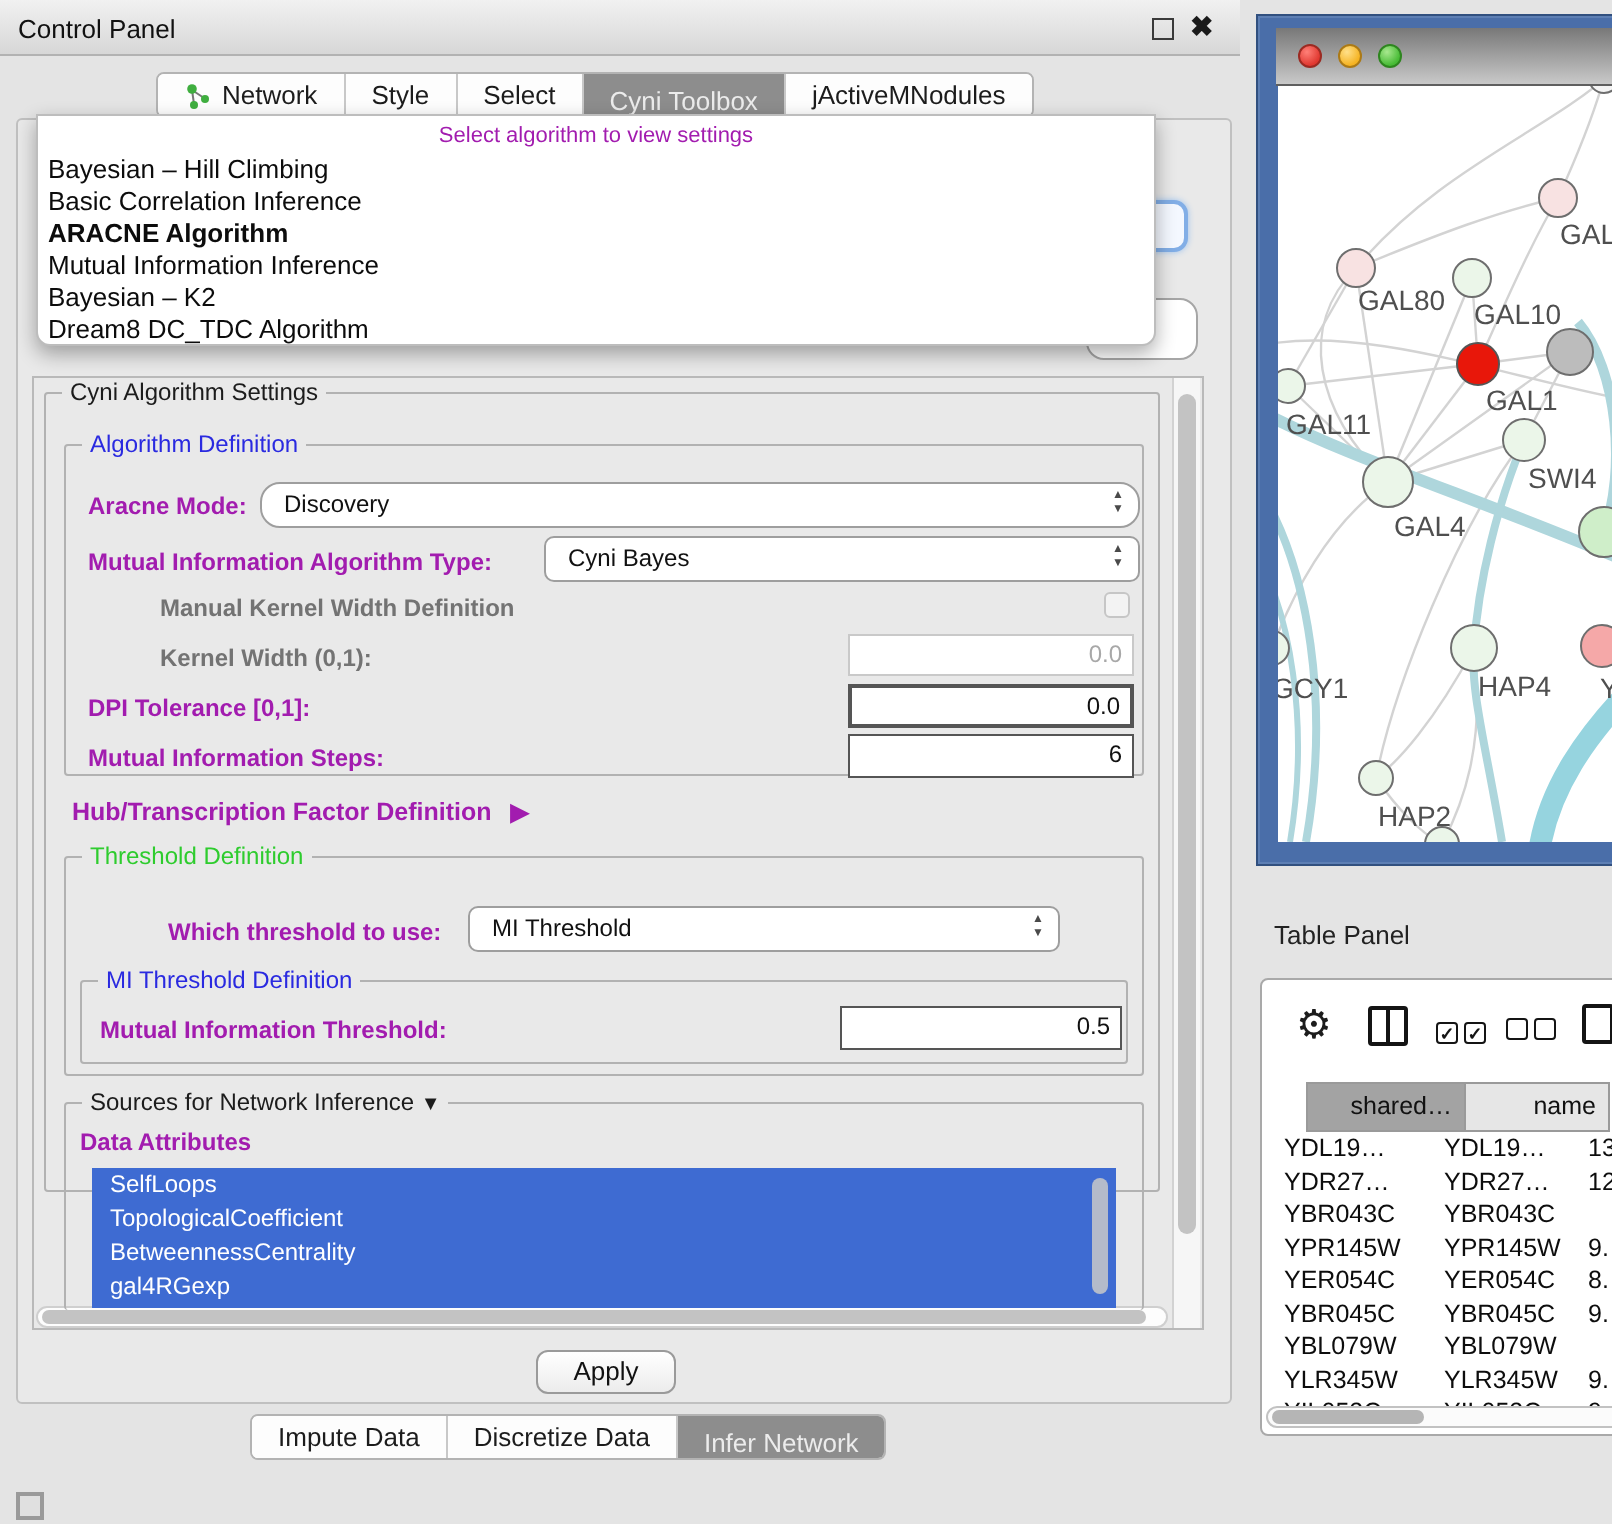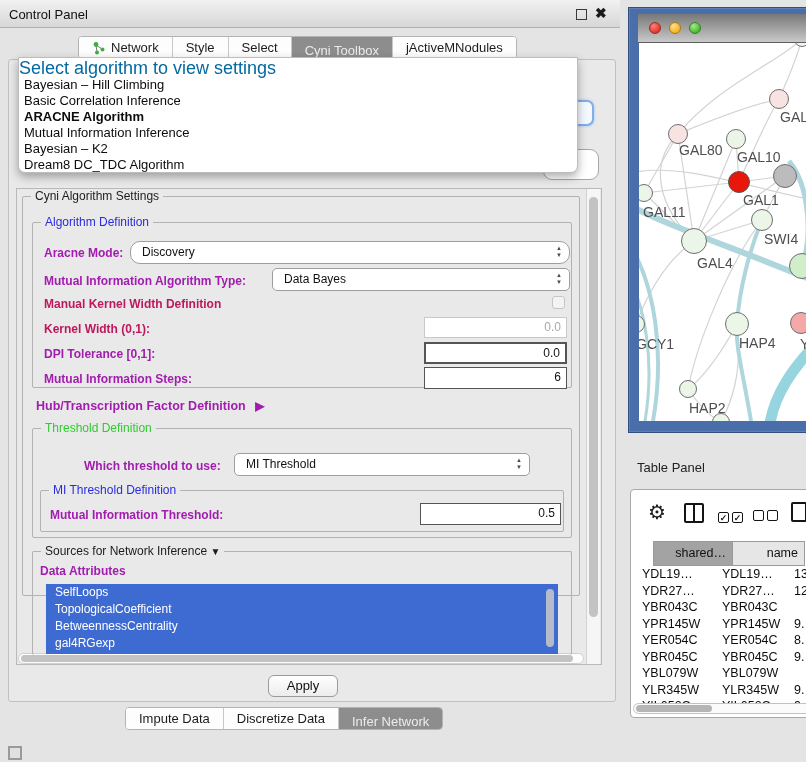--- a/index.html
+++ b/index.html
@@ -27,42 +27,42 @@
   
   .combo-remnant1 { position:absolute; left:566px; top:100px; width:28px; height:26px;
     background:#f4f8ff; border:2px solid #82aee6; border-radius:7px; box-shadow:0 0 3px #9cc2ee; }
   .combo-remnant2 { position:absolute; left:543px; top:149px; width:56px; height:31px;
     background:#fff; border:1px solid #a6a6a6; border-radius:9px; }
 
   
   .popup { position:absolute; left:18px; top:57px; width:560px; height:116px; background:#fff;
     border:1px solid #bdbdbd; border-radius:0 0 7px 7px; box-shadow:0 4px 10px rgba(0,0,0,0.32);
     z-index:60; padding-top:1px; }
-  .popup-placeholder { text-align:left; color:#0369a1; font-size:18px; height:18px; line-height:18px; }
+  .popup-placeholder { text-align:center; color:#a21caf; font-size:11px; height:18px; line-height:18px; }
   .popup-item { font-size:13px; color:#0c0c0c; height:16px; line-height:16px; padding-left:5px; }
   .popup-item.bold { font-weight:bold; }
 
   
   .settings { position:absolute; left:16px; top:188px; width:586px; height:477px;
     border:1px solid #b9b9b9; background:#e9e9e9; }
   .vscroll { position:absolute; left:586px; top:189px; width:14px; height:475px;
     background:#f6f6f6; border-left:1px solid #d2d2d2; }
   .vscroll-thumb { position:absolute; left:2px; top:8px; width:9px; height:420px; background:#c3c3c3; border-radius:5px; }
   .hscroll { position:absolute; left:18px; top:653px; width:566px; height:11px;
     background:#fdfdfd; border:1px solid #cfcfcf; border-radius:6px; }
   .hscroll-thumb { position:absolute; left:2px; top:1px; width:552px; height:7px; background:#c3c3c3; border-radius:4px; }
 
   .fieldset { position:absolute; border:1px solid #b2b2b2; border-radius:2px; }
   .legend { position:absolute; top:-8px; left:8px; background:#e9e9e9; padding:0 4px; font-size:12px; white-space:nowrap; }
   .legend.black { color:#1c1c1c; }
   .legend.blue  { color:#2a2ae0; }
   .legend.green { color:#2ecc2e; }
 
   .blabel { position:absolute; font-size:12px; font-weight:bold; color:#a21caf; white-space:nowrap; }
-  .blabel.disabled { color:#be185d; }
+  .blabel.disabled { color:#737373;margin-left:36px; }
 
   .combo { position:absolute; background:#fff; border:1px solid #9e9e9e; border-radius:5px; height:23px;
     font-size:12px; color:#111; line-height:21px; padding-left:11px; }
   .stepper { position:absolute; right:7px; top:3px; display:flex; flex-direction:column; align-items:center;
     font-size:6px; color:#4a4a4a; line-height:7px; }
 
   .field { position:absolute; background:#fff; font-size:12px; text-align:right; padding:0 5px;
     line-height:19px; color:#111; }
   .field.disabled { border:1px solid #c9c9c9; color:#a8a8a8; }
   .field.dark { border:2px solid #555; }
@@ -196,21 +196,21 @@
   <div class="blabel" style="left:44px; top:246px;">Aracne Mode:</div>
   <div class="combo" style="left:130px; top:241px; width:440px;border-radius:10px;">
     <span>Discovery</span>
     <span class="stepper">
         <span>▲</span>
         <span>▼</span>
       </span>
   </div>
   <div class="blabel" style="left:44px; top:274px;">Mutual Information Algorithm Type:</div>
   <div class="combo" style="left:272px; top:268px; width:298px;">
-    <span>Data Bayes</span>
+    <span>Cyni Bayes</span>
     <span class="stepper">
         <span>▲</span>
         <span>▼</span>
       </span>
   </div>
   <div class="blabel disabled" style="left:44px; top:297px;">Manual Kernel Width Definition</div>
   <div class="checkbox-disabled" style="left:552px; top:296px;"></div>
   <div class="blabel disabled" style="left:44px; top:322px;">Kernel Width (0,1):</div>
   <div class="field disabled" style="left:424px; top:317px; width:143px; height:21px;">0.0</div>
   <div class="blabel" style="left:44px; top:347px;">DPI Tolerance [0,1]:</div>

